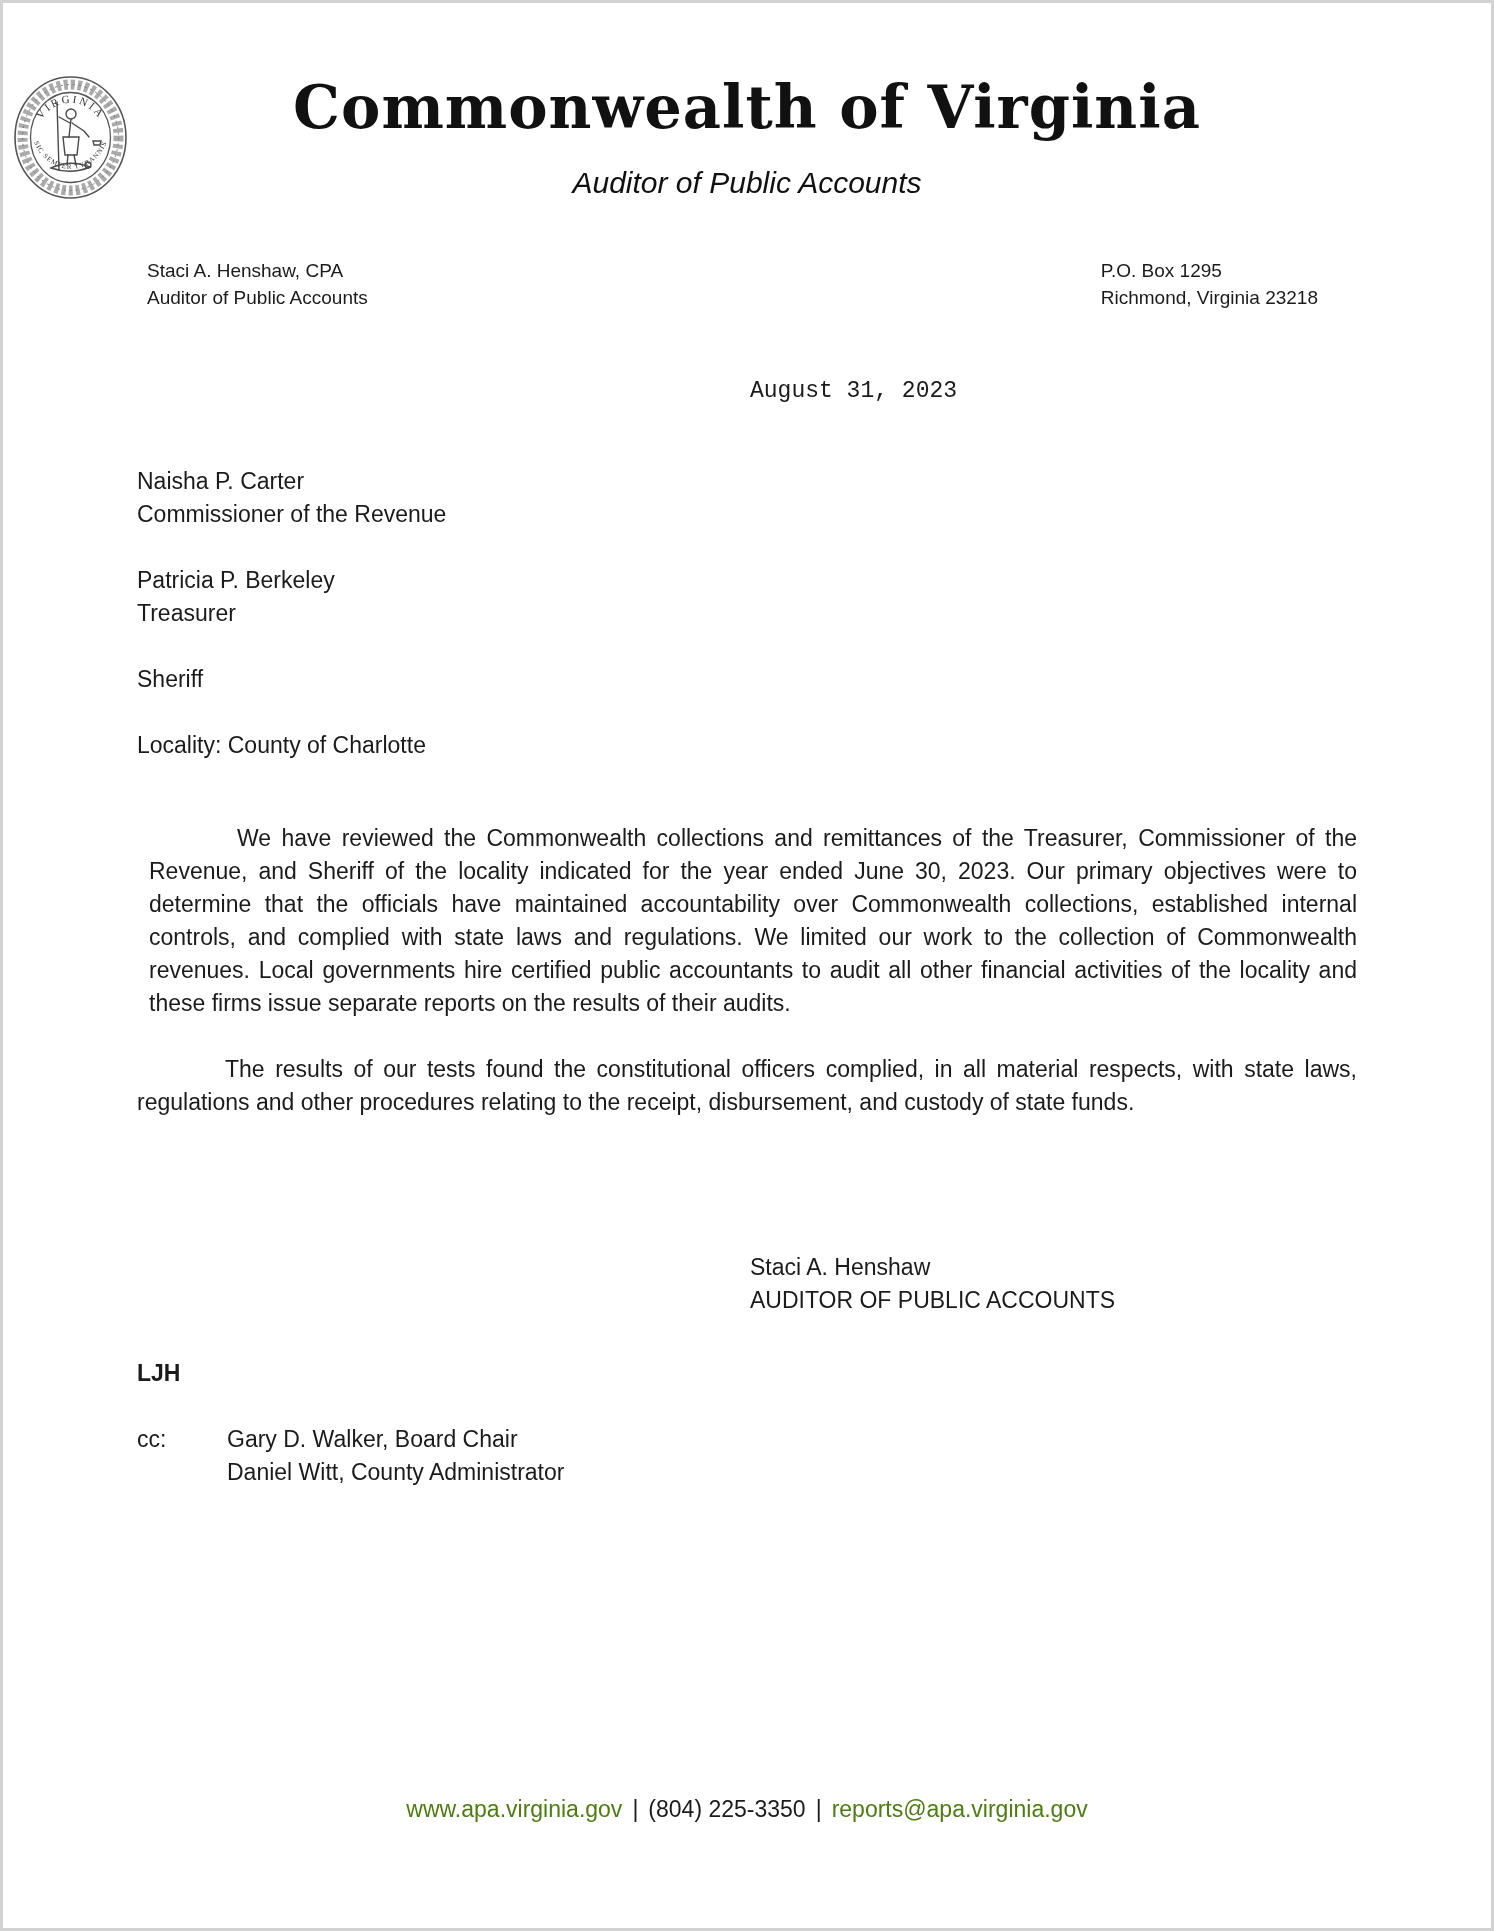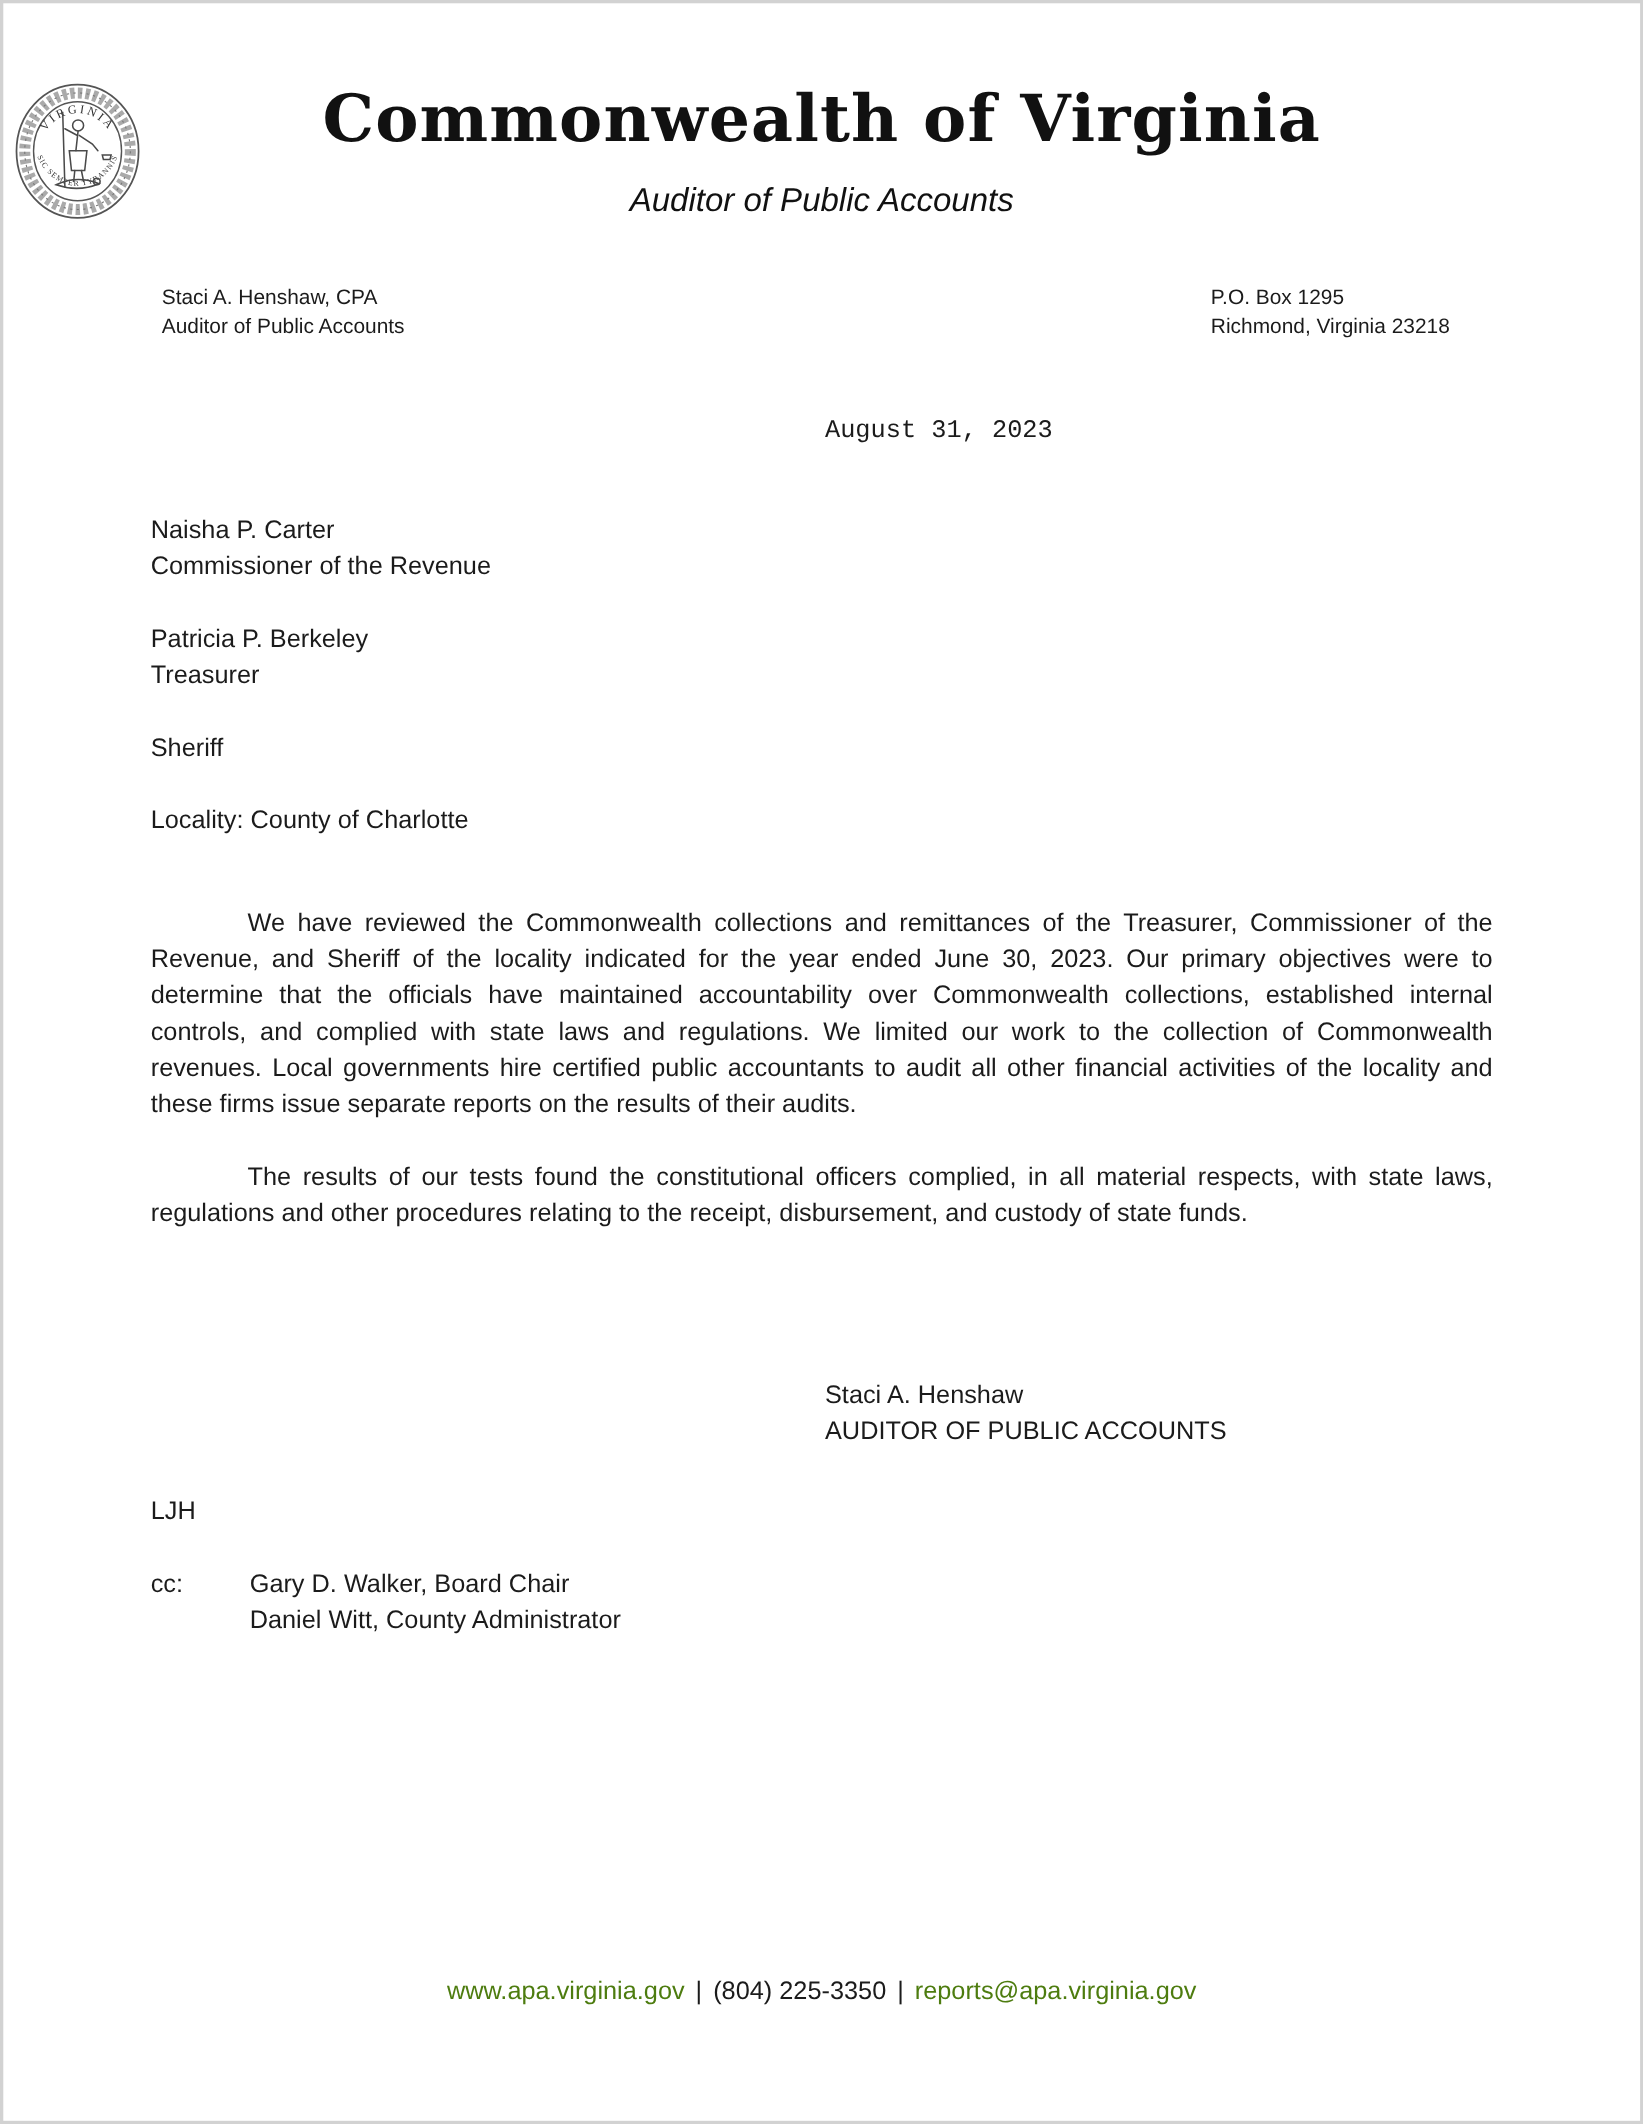--- a/index.html
+++ b/index.html
@@ -64,30 +64,30 @@
   .recipient-block{ margin-bottom:33px; }
   .locality-line{ font-size:23px; line-height:33px; }
 
   .body-par{
     margin:0;
     text-align:justify;
     text-indent:88px;
     font-size:23px;
     line-height:33px;
   }
-  .body-par.first{ margin-top:60px; }
+  .body-par.first{ margin-top:60px;margin-left:12px; }
   .body-par.second{ margin-top:33px; }
 
   .signature-block{
     margin-top:132px;
     padding-left:613px;
     font-size:23px;
     line-height:33px;
   }
-  .initials-line{ margin-top:40px; font-size:23px; line-height:33px; }
+  .initials-line{ margin-top:40px; font-size:23px; line-height:33px;font-weight:bold; }
   .cc-row{
     margin-top:33px;
     display:flex;
     font-size:23px;
     line-height:33px;
   }
   .cc-label{ width:90px; }
   .cc-items{ }
 
   

